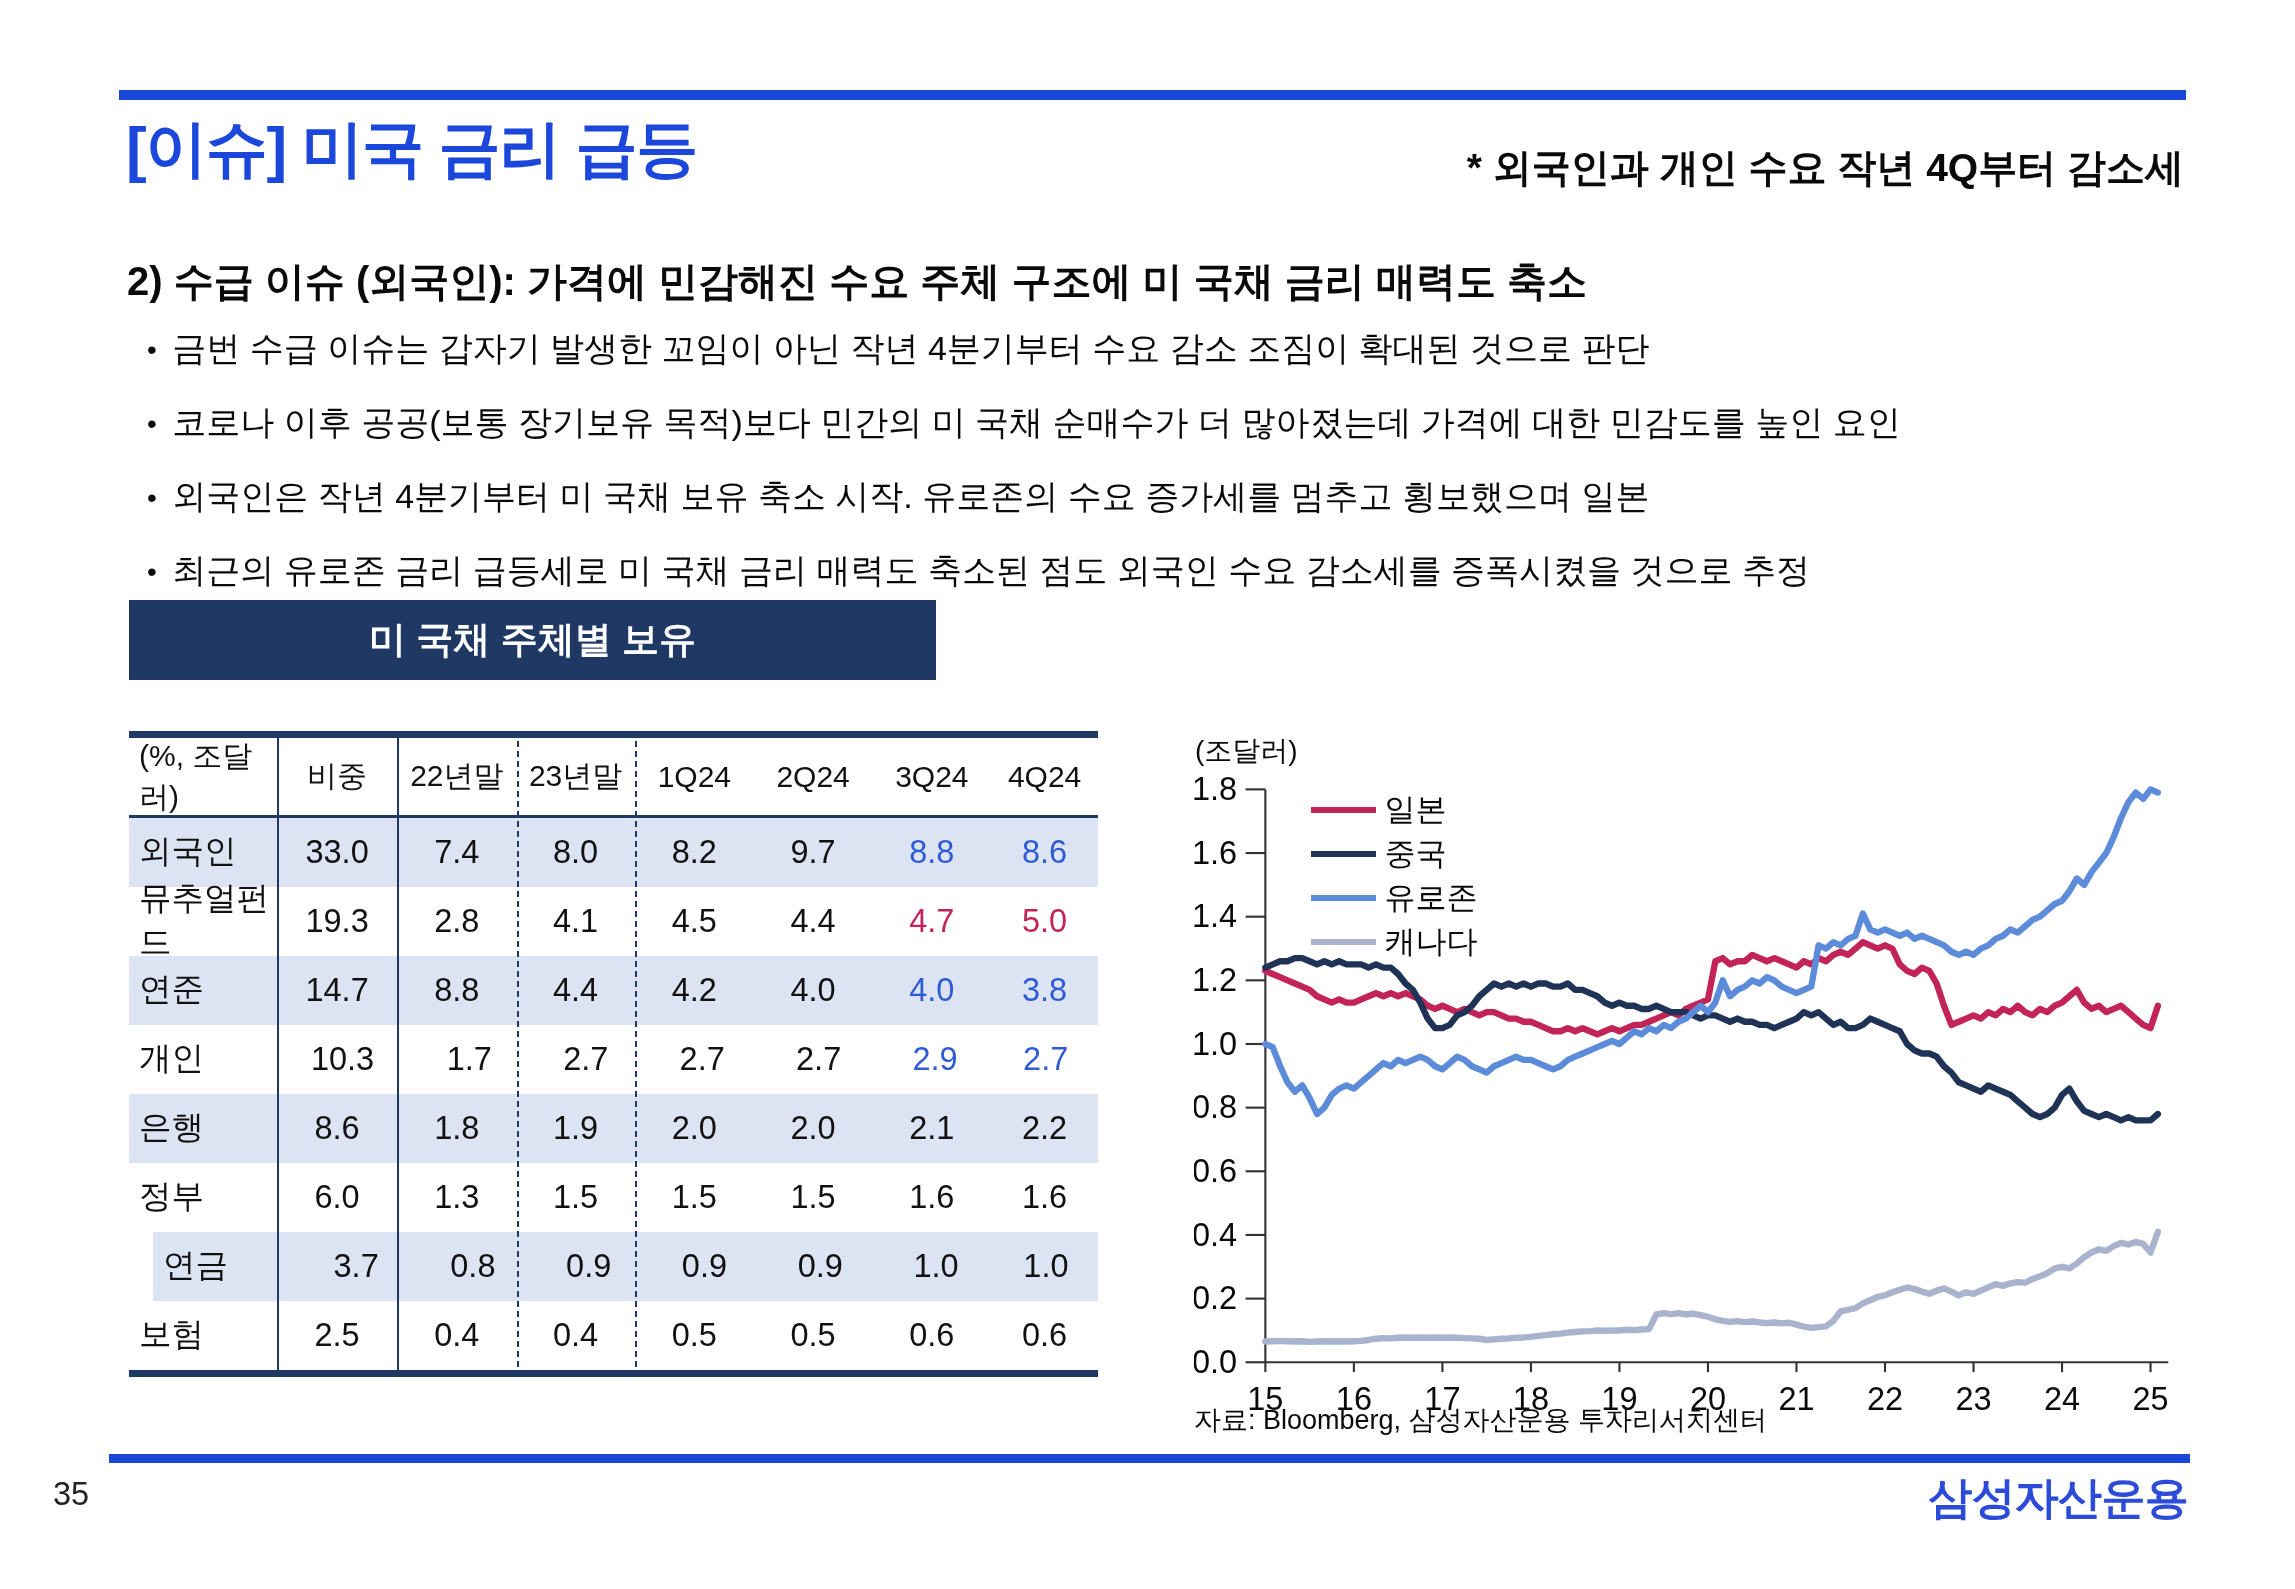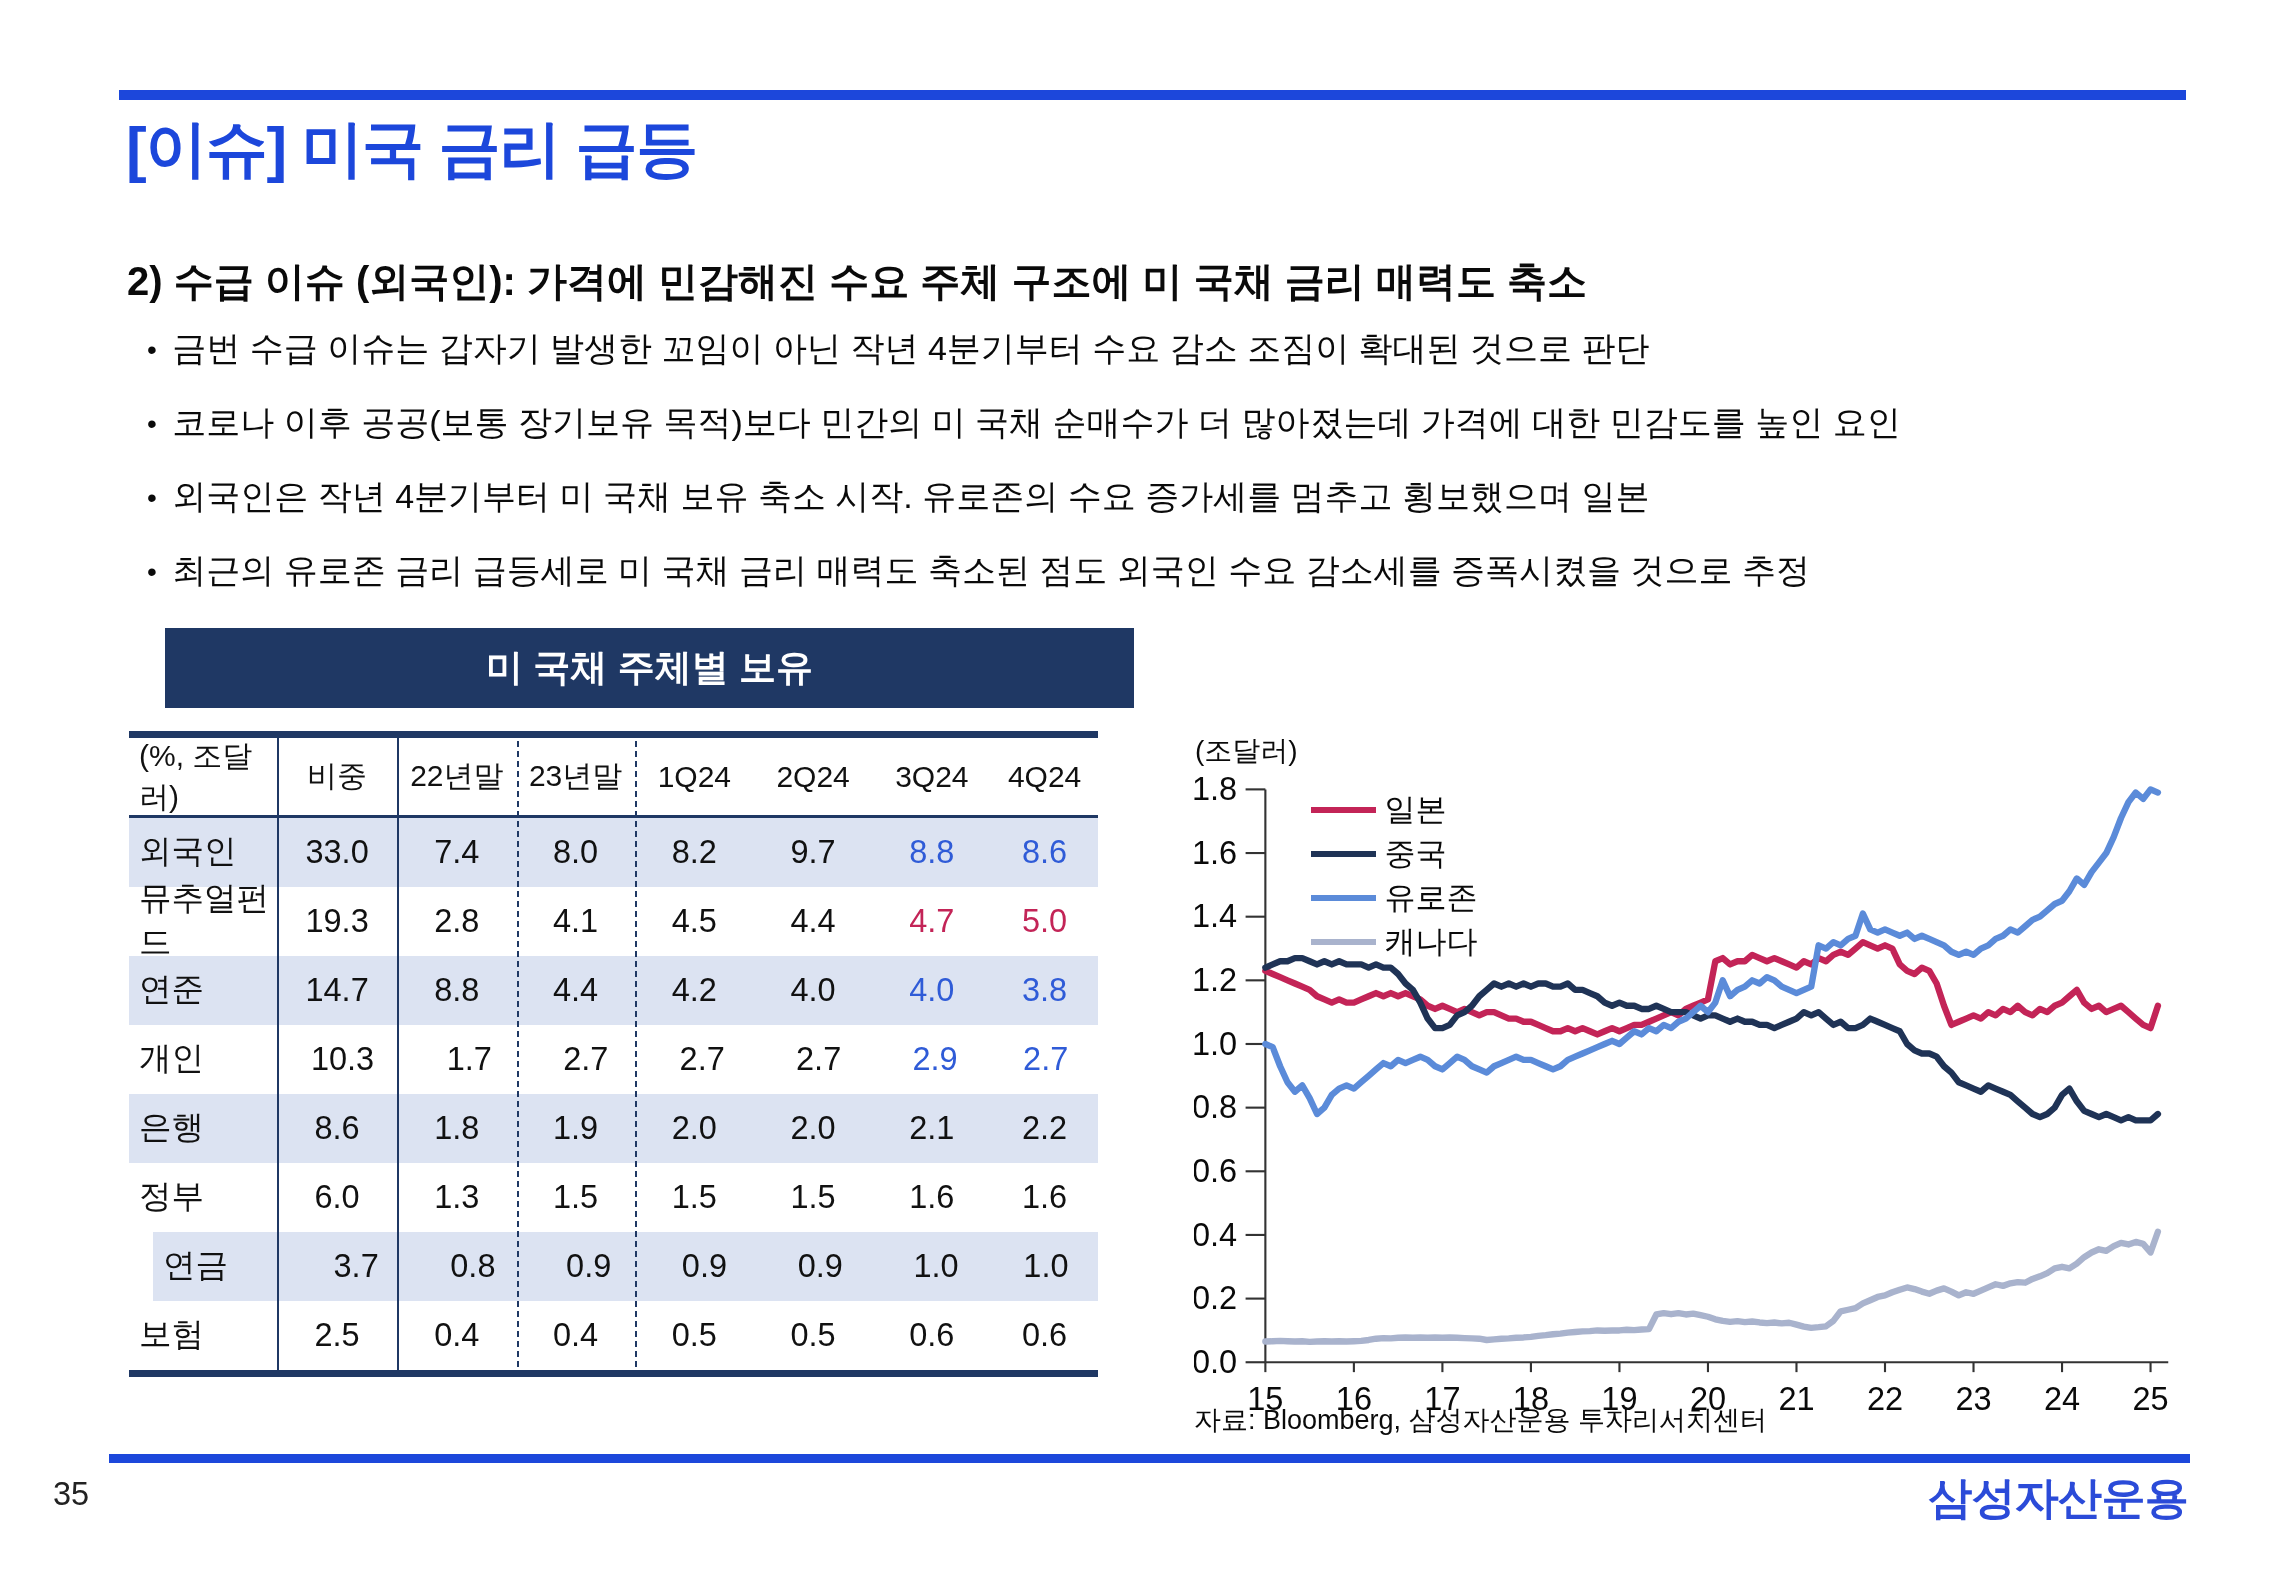--- a/index.html
+++ b/index.html
@@ -8,21 +8,21 @@
   .abs{position:absolute;}
   .top-rule{left:119px;top:90px;width:2067px;height:10px;background:#1C47DB;}
   .page-title{left:126px;top:107px;font-size:62px;font-weight:700;color:#1C47DB;letter-spacing:-1.4px;white-space:nowrap;}
   .header-note{right:111px;top:141px;font-size:39px;font-weight:700;color:#0a0a0a;white-space:nowrap;}
   .subtitle{left:127px;top:254px;font-size:40px;font-weight:700;color:#0a0a0a;white-space:nowrap;}
   .bullets{left:147px;top:326px;margin:0;padding:0;list-style:none;}
   .bullets li{height:74px;font-size:34px;color:#0a0a0a;white-space:nowrap;}
   .bullets li::before{content:"•";font-size:28px;margin-right:15.5px;vertical-align:1.4px;}
   .band{height:80px;background:#1F3864;color:#ffffff;font-size:37px;font-weight:700;
         display:flex;align-items:center;justify-content:center;}
-  .band-left{left:129px;top:628px;width:969px;margin-left:36px;}
+  .band-left{left:129px;top:600px;width:807px;}
   .band-right{left:1194px;top:636px;width:973px;}
   
   .tablewrap{left:129px;top:731px;width:969px;}
   .t-border{height:7px;background:#1F3864;}
   .t-hline{height:2.8px;background:#1F3864;}
   .t-row{display:flex;align-items:center;}
   .t-head{height:77px;font-size:30px;}
   .t-body{height:69px;font-size:32.5px;}
   .t-cell{text-align:center;}
   .t-cell.lab{text-align:left;padding-left:10px;box-sizing:border-box;}
@@ -44,20 +44,21 @@
   .logo{right:107px;top:1469px;font-size:44px;font-weight:700;color:#2B4BD8;letter-spacing:-0.7px;}
 </style>
 </head>
 <body>
 
 <div class="page">
 
   <div class="abs top-rule"></div>
 
   <div class="abs page-title">[이슈] 미국 금리 급등</div>
+  <div class="abs header-note">* 외국인과 개인 수요 작년 4Q부터 감소세</div>
 
   <div class="abs subtitle">2) 수급 이슈 (외국인): 가격에 민감해진 수요 주체 구조에 미 국채 금리 매력도 축소</div>
 
   <ul class="abs bullets" id="bullet-list">
       <li>금번 수급 이슈는 갑자기 발생한 꼬임이 아닌 작년 4분기부터 수요 감소 조짐이 확대된 것으로 판단</li>
       <li>코로나 이후 공공(보통 장기보유 목적)보다 민간의 미 국채 순매수가 더 많아졌는데 가격에 대한 민감도를 높인 요인</li>
       <li>외국인은 작년 4분기부터 미 국채 보유 축소 시작. 유로존의 수요 증가세를 멈추고 횡보했으며 일본</li>
       <li>최근의 유로존 금리 급등세로 미 국채 금리 매력도 축소된 점도 외국인 수요 감소세를 증폭시켰을 것으로 추정</li>
     </ul>
 

